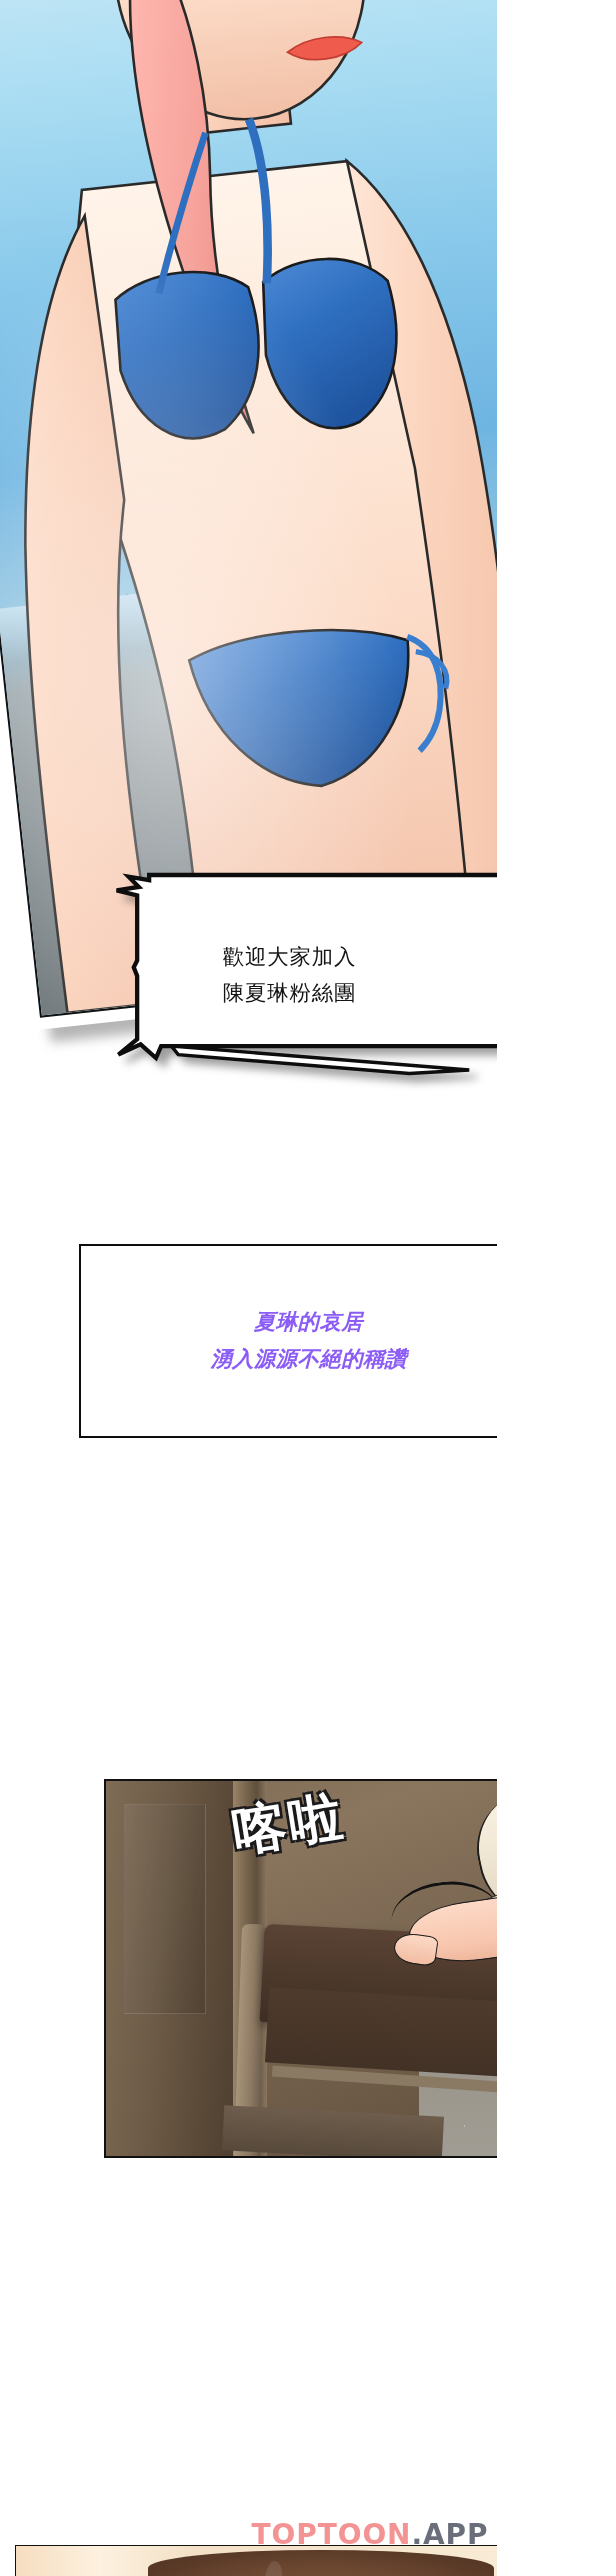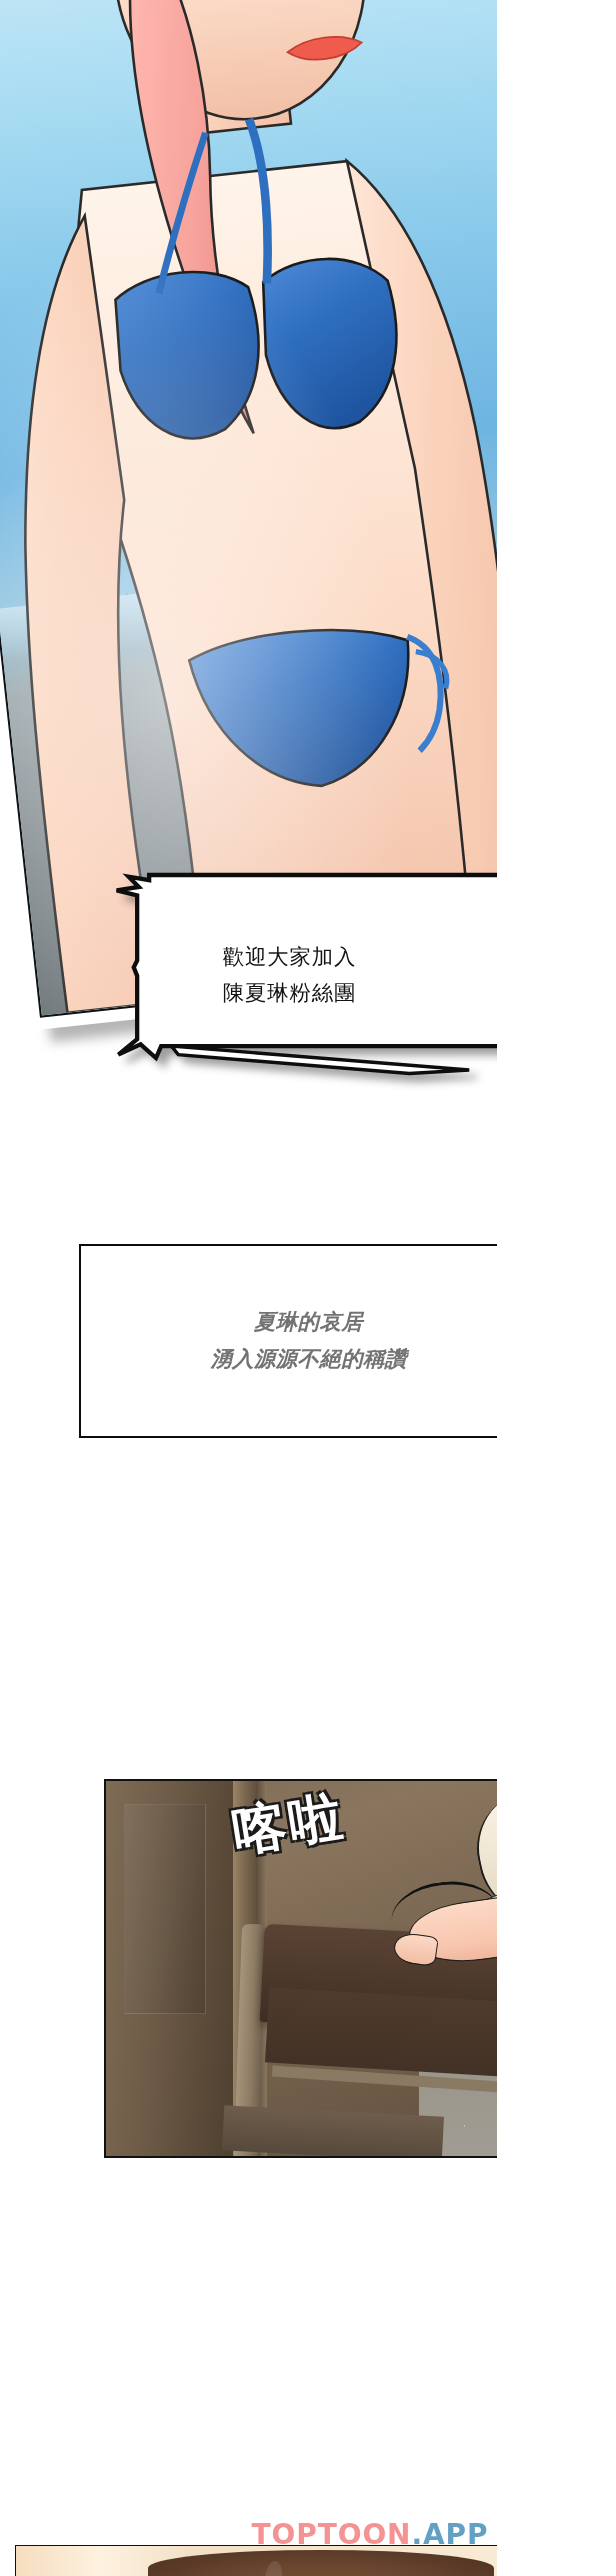--- a/index.html
+++ b/index.html
@@ -82,21 +82,21 @@
     border:2.6px solid #0d0d0d;
     background:#fff;
     display:flex;
     align-items:center;
     justify-content:center;
   }
   .capbox-text{
     font-size:21.4px;
     line-height:1.75;
     letter-spacing:0.4px;
-    color:#737373;
+    color:#8b5cf6;
     text-align:center;
     font-style:italic;
     font-weight:600;
     white-space:pre-line;
   }
 
   
   .bubble{
     position:absolute;
     left:67px; top:875px;
@@ -302,21 +302,21 @@
     position:absolute;
     right:8.6px; bottom:27px;
     font-size:28px;
     font-weight:800;
     letter-spacing:0.9px;
     font-family:"DejaVu Sans","Liberation Sans",sans-serif;
     line-height:1;
     user-select:none;
   }
   .wm-top{ color:#f06a6a; opacity:.72; }
-  .wm-app{ color:#0369a1; opacity:.62; }
+  .wm-app{ color:#0f172a; opacity:.62; }
 </style>
 </head>
 <body>
 
 <div id="page">
 
   <div class="panel1-wrap">
     <div class="panel1-shadow"></div>
     <div class="panel1-white"></div>
     <div class="panel1">

